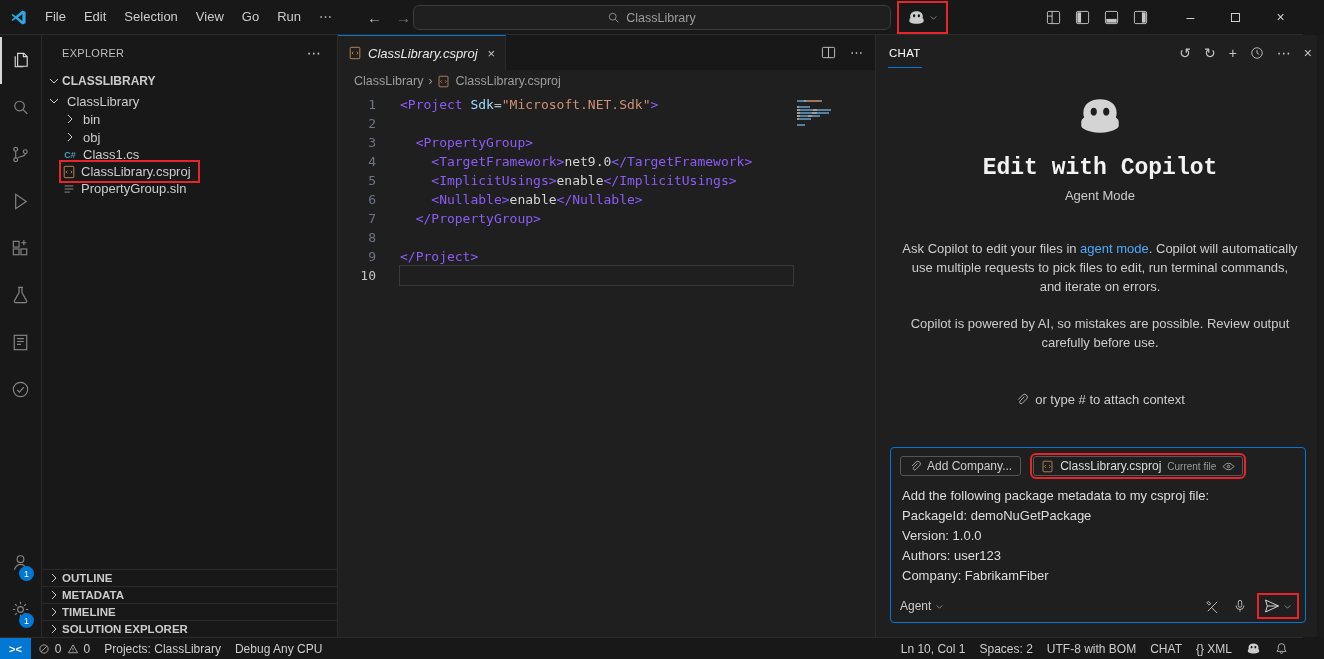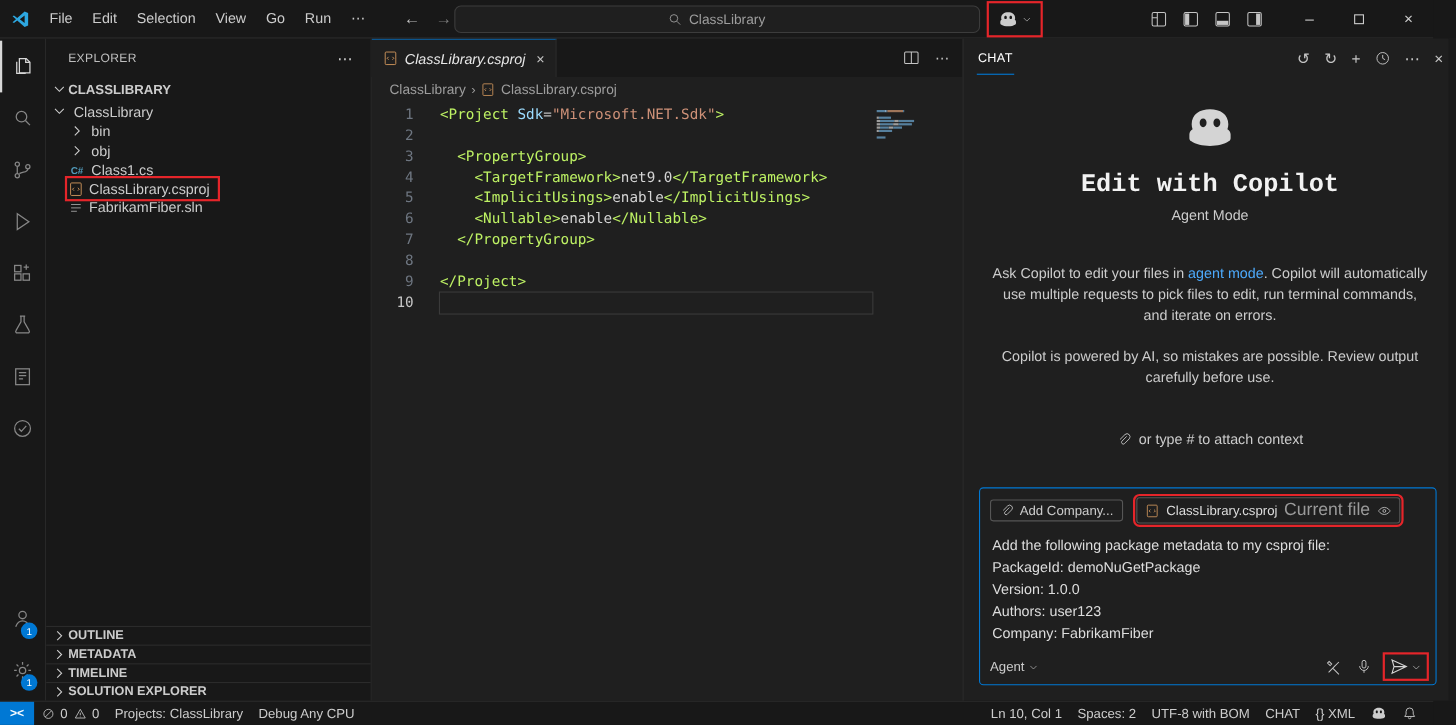--- a/index.html
+++ b/index.html
@@ -58,21 +58,21 @@
   .tab-close{color:#c5c5c5;margin-left:4px;font-size:13px}
   .tab-actions{margin-left:auto;display:flex;align-items:center;gap:14px;padding-right:12px;color:#c5c5c5}
   .breadcrumbs{flex:0 0 22px;display:flex;align-items:center;gap:5px;padding-left:16px;color:#9d9d9d;font-size:12.5px}
   .bc-sep{color:#9d9d9d;font-size:12px}
   .code{flex:1;position:relative;padding-top:3px;font-family:"DejaVu Sans Mono","Liberation Mono",monospace;font-size:13px}
   .code-line{display:flex;height:19px;line-height:19px;white-space:pre}
   .gutter{flex:0 0 62px;text-align:right;padding-right:24px;color:#6e7681}
   .code-line.current .gutter{color:#c6c6c6}
   .line-content{flex:1;margin-right:82px}
   .code-line.current .line-content{outline:1px solid #3a3a3a}
-  .t-tag{color:#bef264}.t-attr{color:#9cdcfe}.t-str{color:#ce9178}.t-txt{color:#d4d4d4}.t-pun{color:#b8b8b8}
+  .t-tag{color:#8b5cf6}.t-attr{color:#9cdcfe}.t-str{color:#ce9178}.t-txt{color:#d4d4d4}.t-pun{color:#b8b8b8}
   .minimap{position:absolute;right:16px;top:8px;width:62px}
   .mm-line{height:2px;margin-bottom:1px;display:flex}
   .mm-seg{height:2px}
   .mm-tag{background:#56809e}.mm-attr{background:#7fa6c4}.mm-str{background:#a0765a}.mm-txt{background:#9d9d9d}.mm-pun{background:#808080}
 
   
   .chat{flex:0 0 449px;background:#1f1f1f;border-left:1px solid #2b2b2b;display:flex;flex-direction:column;min-height:0;position:relative}
   .chat-scrollstrip{position:absolute;right:0;top:0;bottom:0;width:7px;background:#1a1a1a}
   .chat-header{flex:0 0 36px;display:flex;align-items:center;padding:0 12px}
   .chat-tab{font-size:11.5px;color:#fff;border-bottom:1px solid #0078d4;padding:9px 1px 8px;letter-spacing:.3px}
@@ -81,21 +81,21 @@
   .cp-big{color:#d4d4d4;margin-top:4px}
   .chat-h1{font-size:23px;font-weight:700;color:#f2f2f2;margin:14px 0 7px;font-family:Liberation Mono, monospace}
   .chat-sub{font-size:13px;color:#ccc;margin-bottom:36px}
   .chat-p{line-height:19px;max-width:398px;margin-bottom:18px}
   .link{color:#4daafc}
   .attach-hint{margin-top:22px;display:flex;gap:7px;align-items:center;color:#ccc}
   .chat-input{margin:0 18px 14px 14px;border:1px solid #0078d4;border-radius:4px;padding:8px 9px 6px;display:flex;flex-direction:column;background:#1f1f1f}
   .chips{display:flex;gap:12px;align-items:center}
   .add-context{display:inline-flex;gap:6px;align-items:center;border:1px solid #565656;border-radius:3px;padding:2px 8px;font-size:12px;color:#ccc;background:transparent}
   .chip{display:inline-flex;gap:6px;align-items:center;border:1px solid #565656;border-radius:3px;padding:2px 7px;font-size:12px;color:#ddd}
-  .chip-badge{color:#9a9a9a;font-size:16px}
+  .chip-badge{color:#9a9a9a;font-size:10px}
   .chat-message{white-space:pre-line;text-align:left;font-size:13px;line-height:20px;color:#ddd;padding:10px 2px 8px;flex:1}
   .input-bottom{display:flex;align-items:center;padding-top:2px}
   .mode-dd{display:inline-flex;gap:4px;align-items:center;font-size:12px;color:#ccc}
   .ib-icons{margin-left:auto;display:flex;gap:13px;align-items:center;color:#c5c5c5}
   .send-group{display:inline-flex;gap:3px;align-items:center;padding:2px 4px;color:#d4d4d4}
 
   
   .statusbar{flex:0 0 22px;background:#181818;border-top:1px solid #2b2b2b;display:flex;align-items:center;font-size:12px;color:#ccc}
   .remote{background:#0078d4;color:#fff;height:100%;display:flex;align-items:center;padding:0 9px;font-size:11px;font-weight:700}
   .sb-item{padding:0 7px;display:flex;gap:5px;align-items:center;white-space:nowrap}
@@ -311,21 +311,21 @@
                 <use href="#csproj-ico"></use>
               </svg>
               <span>ClassLibrary.csproj</span>
             </span>
           </div>
           <div class="tree-row" style="padding-left: 20px;">
             <span class="row-inner">
               <svg width="14" height="14" viewBox="0 0 16 16">
                 <path d="M3 4.5h10M3 8h10M3 11.5h6" stroke="#9a9a9a"></path>
               </svg>
-              <span>FabrikamFiber.sln</span>
+              <span>PropertyGroup.sln</span>
             </span>
           </div>
         </div>
       <div class="sb-spacer"></div>
       <div id="bottom-sections">
           <div class="bottom-sec">
             <svg class="chev" width="16" height="16" viewBox="0 0 16 16">
               <path d="M6 4l4 4-4 4" fill="none" stroke="currentColor"></path>
             </svg>
             <span>OUTLINE</span>

